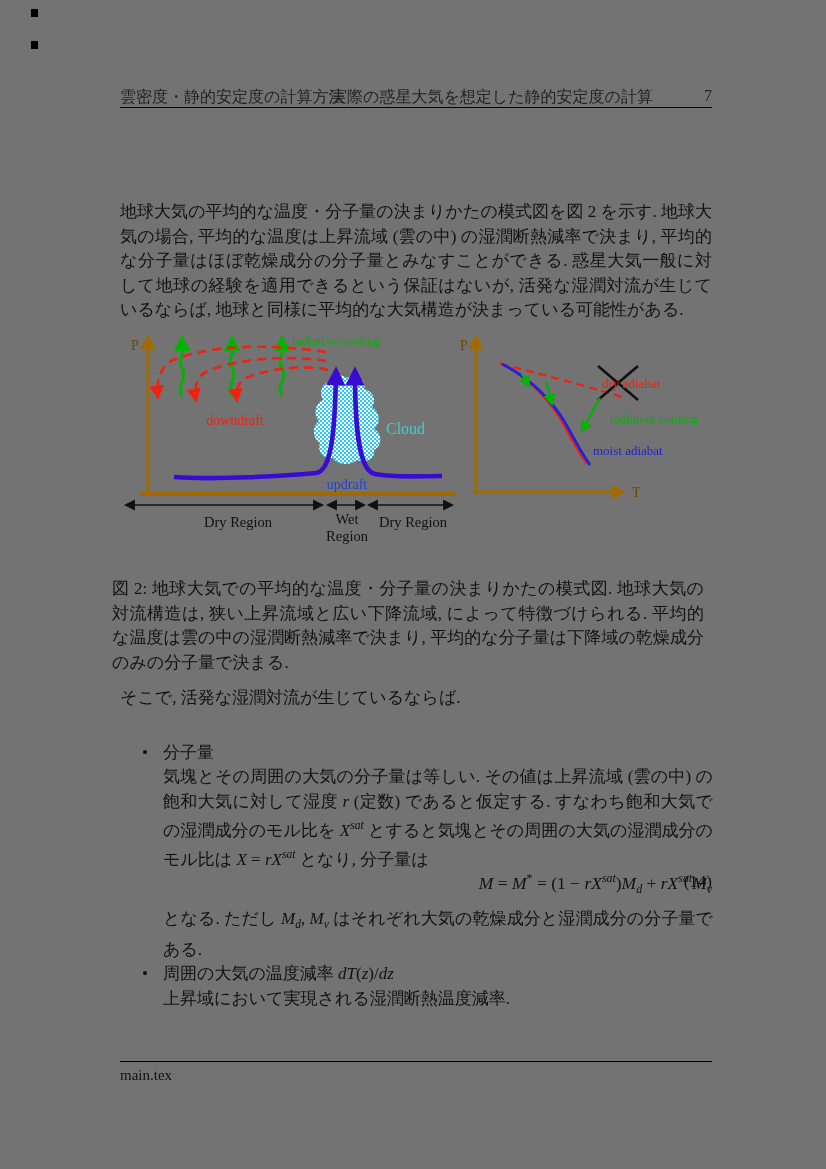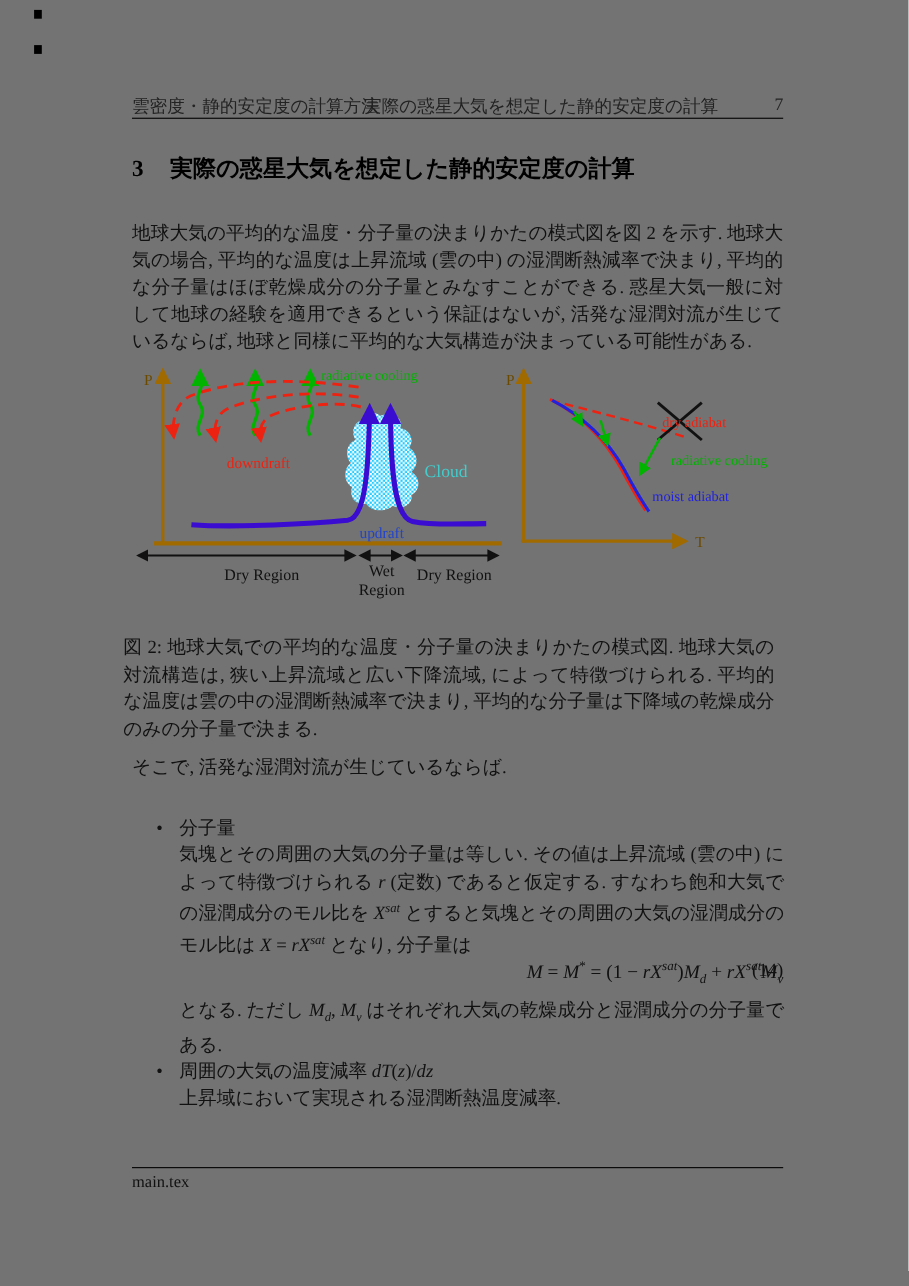--- a/index.html
+++ b/index.html
@@ -30,23 +30,20 @@
 <div class="page">
 
   <div class="mark" style="top:9px;"></div>
   <div class="mark" style="top:41px;"></div>
 
   <div class="abs hdr" style="left:120px;top:87px;">雲密度・静的安定度の計算方法</div>
   <div class="abs hdr" style="left:331px;top:87px;">実際の惑星大気を想定した静的安定度の計算</div>
   <div class="abs hdr" style="left:680px;top:87px;width:32px;text-align:right;">7</div>
   <div class="hdr-rule"></div>
 
-  <div class="sec-head">
-    <span class="sec-num">3</span><span>実際の惑星大気を想定した静的安定度の計算</span>
-  </div>
 
   <div class="abs body-txt" style="left:120px;top:200px;width:592px;">地球大気の平均的な温度・分子量の決まりかたの模式図を図 2 を示す. 地球大気の場合, 平均的な温度は上昇流域 (雲の中) の湿潤断熱減率で決まり, 平均的な分子量はほぼ乾燥成分の分子量とみなすことができる. 惑星大気一般に対して地球の経験を適用できるという保証はないが, 活発な湿潤対流が生じているならば, 地球と同様に平均的な大気構造が決まっている可能性がある.</div>
 
   <svg class="abs" style="left:110px;top:330px;" width="616" height="236" viewBox="0 0 616 236">
     <defs>
       <marker id="mBrown" viewBox="0 0 10 10" refX="8" refY="5" markerWidth="5" markerHeight="5" orient="auto-start-reverse">
         <path d="M0,0 L10,5 L0,10 z" fill="#a06a00"></path>
       </marker>
       <marker id="mGreen" viewBox="0 0 10 10" refX="8" refY="5" markerWidth="5.5" markerHeight="5.5" orient="auto-start-reverse">
         <path d="M0,0 L10,5 L0,10 z" fill="#00b400"></path>
@@ -125,21 +122,21 @@
     </g>
   </svg>
 
   <div class="abs body-txt" style="left:112px;top:577px;width:592px;">図 2: 地球大気での平均的な温度・分子量の決まりかたの模式図. 地球大気の対流構造は, 狭い上昇流域と広い下降流域, によって特徴づけられる. 平均的な温度は雲の中の湿潤断熱減率で決まり, 平均的な分子量は下降域の乾燥成分のみの分子量で決まる.</div>
 
   <div class="abs body-txt" style="left:120px;top:686px;width:592px;">そこで, 活発な湿潤対流が生じているならば.</div>
 
   <div class="abs body-txt nowrap" style="left:142px;top:741px;">
     <span class="dot">•</span><span>分子量</span>
   </div>
-  <div class="abs body-txt" style="left:163px;top:765px;width:550px;"><span>気塊とその周囲の大気の分子量は等しい. その値は上昇流域 (雲の中) によって特徴づけられる </span><i>r</i><span> (定数) であると仮定する. すなわち飽和大気での湿潤成分のモル比を </span><i>X</i><sup><i>sat</i></sup><span> とすると気塊とその周囲の大気の湿潤成分のモル比は </span><i>X</i><span> = </span><i>rX</i><sup><i>sat</i></sup><span> となり, 分子量は</span></div>
+  <div class="abs body-txt" style="left:163px;top:765px;width:550px;"><span>気塊とその周囲の大気の分子量は等しい. その値は上昇流域 (雲の中) の飽和大気に対して湿度 </span><i>r</i><span> (定数) であると仮定する. すなわち飽和大気での湿潤成分のモル比を </span><i>X</i><sup><i>sat</i></sup><span> とすると気塊とその周囲の大気の湿潤成分のモル比は </span><i>X</i><span> = </span><i>rX</i><sup><i>sat</i></sup><span> となり, 分子量は</span></div>
 
   <div class="eq-row">
     <div class="eq-center"><i>M</i><span> = </span><i>M</i><sup>*</sup><span> = </span><span>(1 − </span><i>rX</i><sup><i>sat</i></sup><span>)</span><i>M</i><sub><i>d</i></sub><span> + </span><i>rX</i><sup><i>sat</i></sup><i>M</i><sub><i>v</i></sub></div>
     <div class="eq-num">(14)</div>
   </div>
 
   <div class="abs body-txt nowrap" style="left:142px;top:962px;">
     <span class="dot">•</span><span><span>周囲の大気の温度減率 </span><i>dT</i><span>(</span><i>z</i><span>)/</span><i>dz</i></span>
   </div>
 

